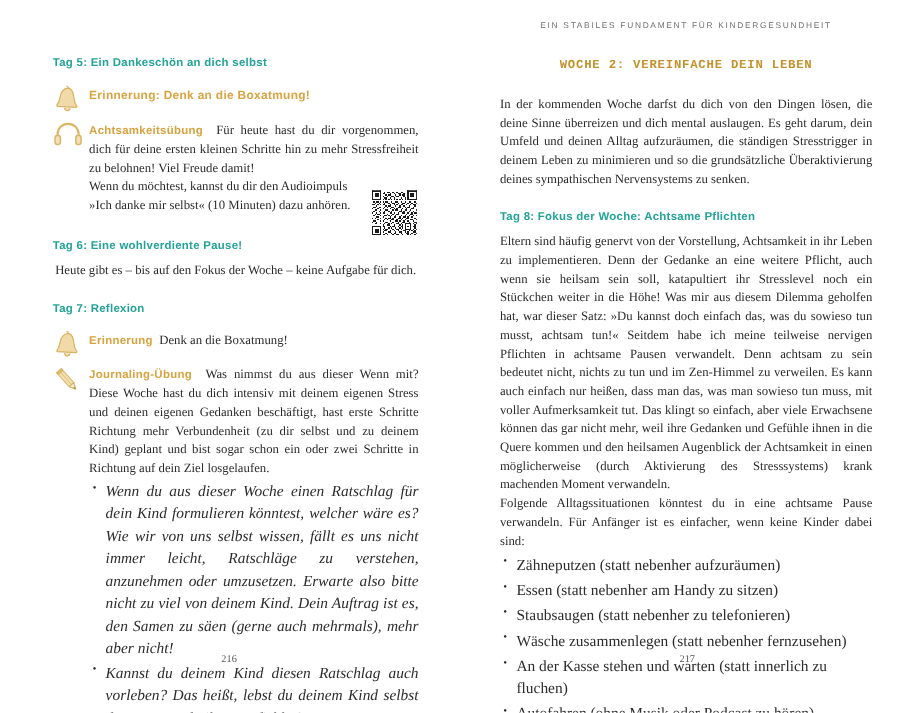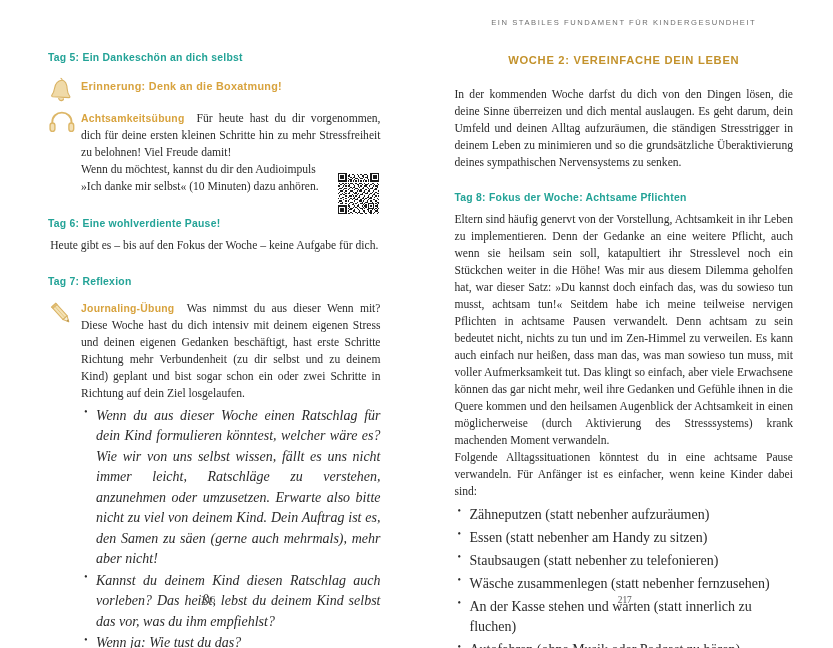--- a/index.html
+++ b/index.html
@@ -39,21 +39,21 @@
     letter-spacing: 1.55px;
     color: #6e6e6e;
     text-align: center;
     text-transform: uppercase;
     margin-bottom: 27px;
     white-space: nowrap;
   }
 
   
   .week-title {
-    font-family: Liberation Sans, sans-serif;
+    font-family: Liberation Mono, monospace;
     font-weight: bold;
     font-size: 11.2px;
     letter-spacing: 0.7px;
     color: #c3922c;
     text-align: center;
     text-transform: uppercase;
     margin-bottom: 21px;
   }
 
   
@@ -484,20 +484,32 @@
             <rect x="31" y="32" width="1" height="1"></rect>
         </g>
       </svg>
     </div>
 
     <h2 class="day-head" style="margin-top:22px;">Tag 6: Eine wohlverdiente Pause!</h2>
     <p class="body" style="text-align:center;">Heute gibt es – bis auf den Fokus der Woche – keine Aufgabe für dich.</p>
 
     <h2 class="day-head" style="margin-top:21px;">Tag 7: Reflexion</h2>
 
+    <div class="icon-block" style="margin-top:15px;">
+      <span class="icon">
+        <svg viewBox="0 0 28 26" width="28" height="26" aria-hidden="true">
+          <path d="M13.8 3.2 C10.0 3.6 7.3 7.0 6.6 11.2 C6.1 14.2 5.2 16.6 3.9 18.2 C3.4 18.8 3.7 19.6 4.5 19.7 L21.0 20.6 C21.8 20.65 22.2 19.85 21.7 19.25 C20.3 17.5 19.4 15.0 19.2 12.0 C18.9 7.6 17.4 4.3 14.8 3.3 Z" fill="#f0daa8" stroke="#d9b263" stroke-width="1.1" stroke-linejoin="round"></path>
+          <path d="M14.2 3.3 C14.0 2.1 13.6 1.4 12.9 1.3" fill="none" stroke="#d9b263" stroke-width="1.1" stroke-linecap="round"></path>
+          <path d="M10.6 21.0 C10.9 22.9 12.2 23.9 13.7 23.6 C15.0 23.3 15.6 22.2 15.4 21.3" fill="#f0daa8" stroke="#d9b263" stroke-width="1.1" stroke-linejoin="round"></path>
+        </svg>
+      </span>
+      <div class="icon-text" style="text-align:left;">
+        <span class="label-gold">Erinnerung</span><span class="inline-run">&nbsp; </span><span class="inline-run">Denk an die Boxatmung!</span>
+      </div>
+    </div>
 
     <div class="icon-block pencil-block" style="margin-top:14px;">
       <span class="icon">
         <svg viewBox="0 0 28 26" width="28" height="26" aria-hidden="true">
           <g transform="rotate(-42 14 13)">
             <rect x="11.0" y="0.8" width="5.6" height="17.0" fill="#f4e2b4" stroke="#d9b263" stroke-width="1.0"></rect>
             <line x1="13.8" y1="1.6" x2="13.8" y2="17.4" stroke="#e3c584" stroke-width="0.9"></line>
             <path d="M11.0 17.8 L13.8 23.4 L16.6 17.8 Z" fill="#f7efd5" stroke="#d9b263" stroke-width="1.0" stroke-linejoin="round"></path>
             <path d="M12.5 21.0 L13.8 23.4 L15.1 21.0 Z" fill="#b8924a"></path>
             <rect x="11.0" y="0.8" width="5.6" height="2.0" fill="#e2be74" stroke="#d9b263" stroke-width="0.9"></rect>

